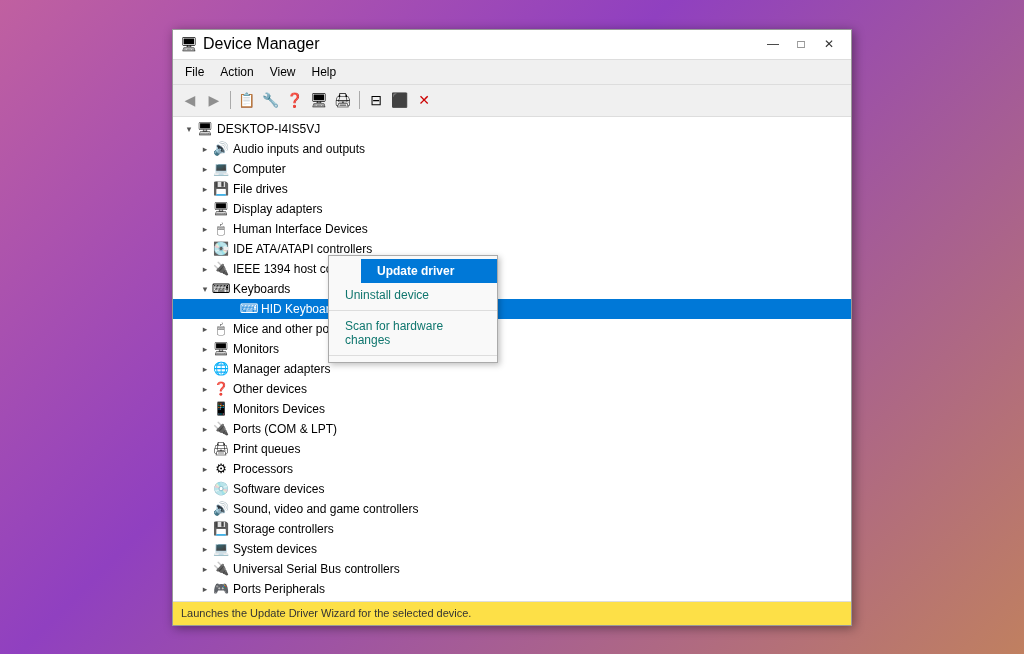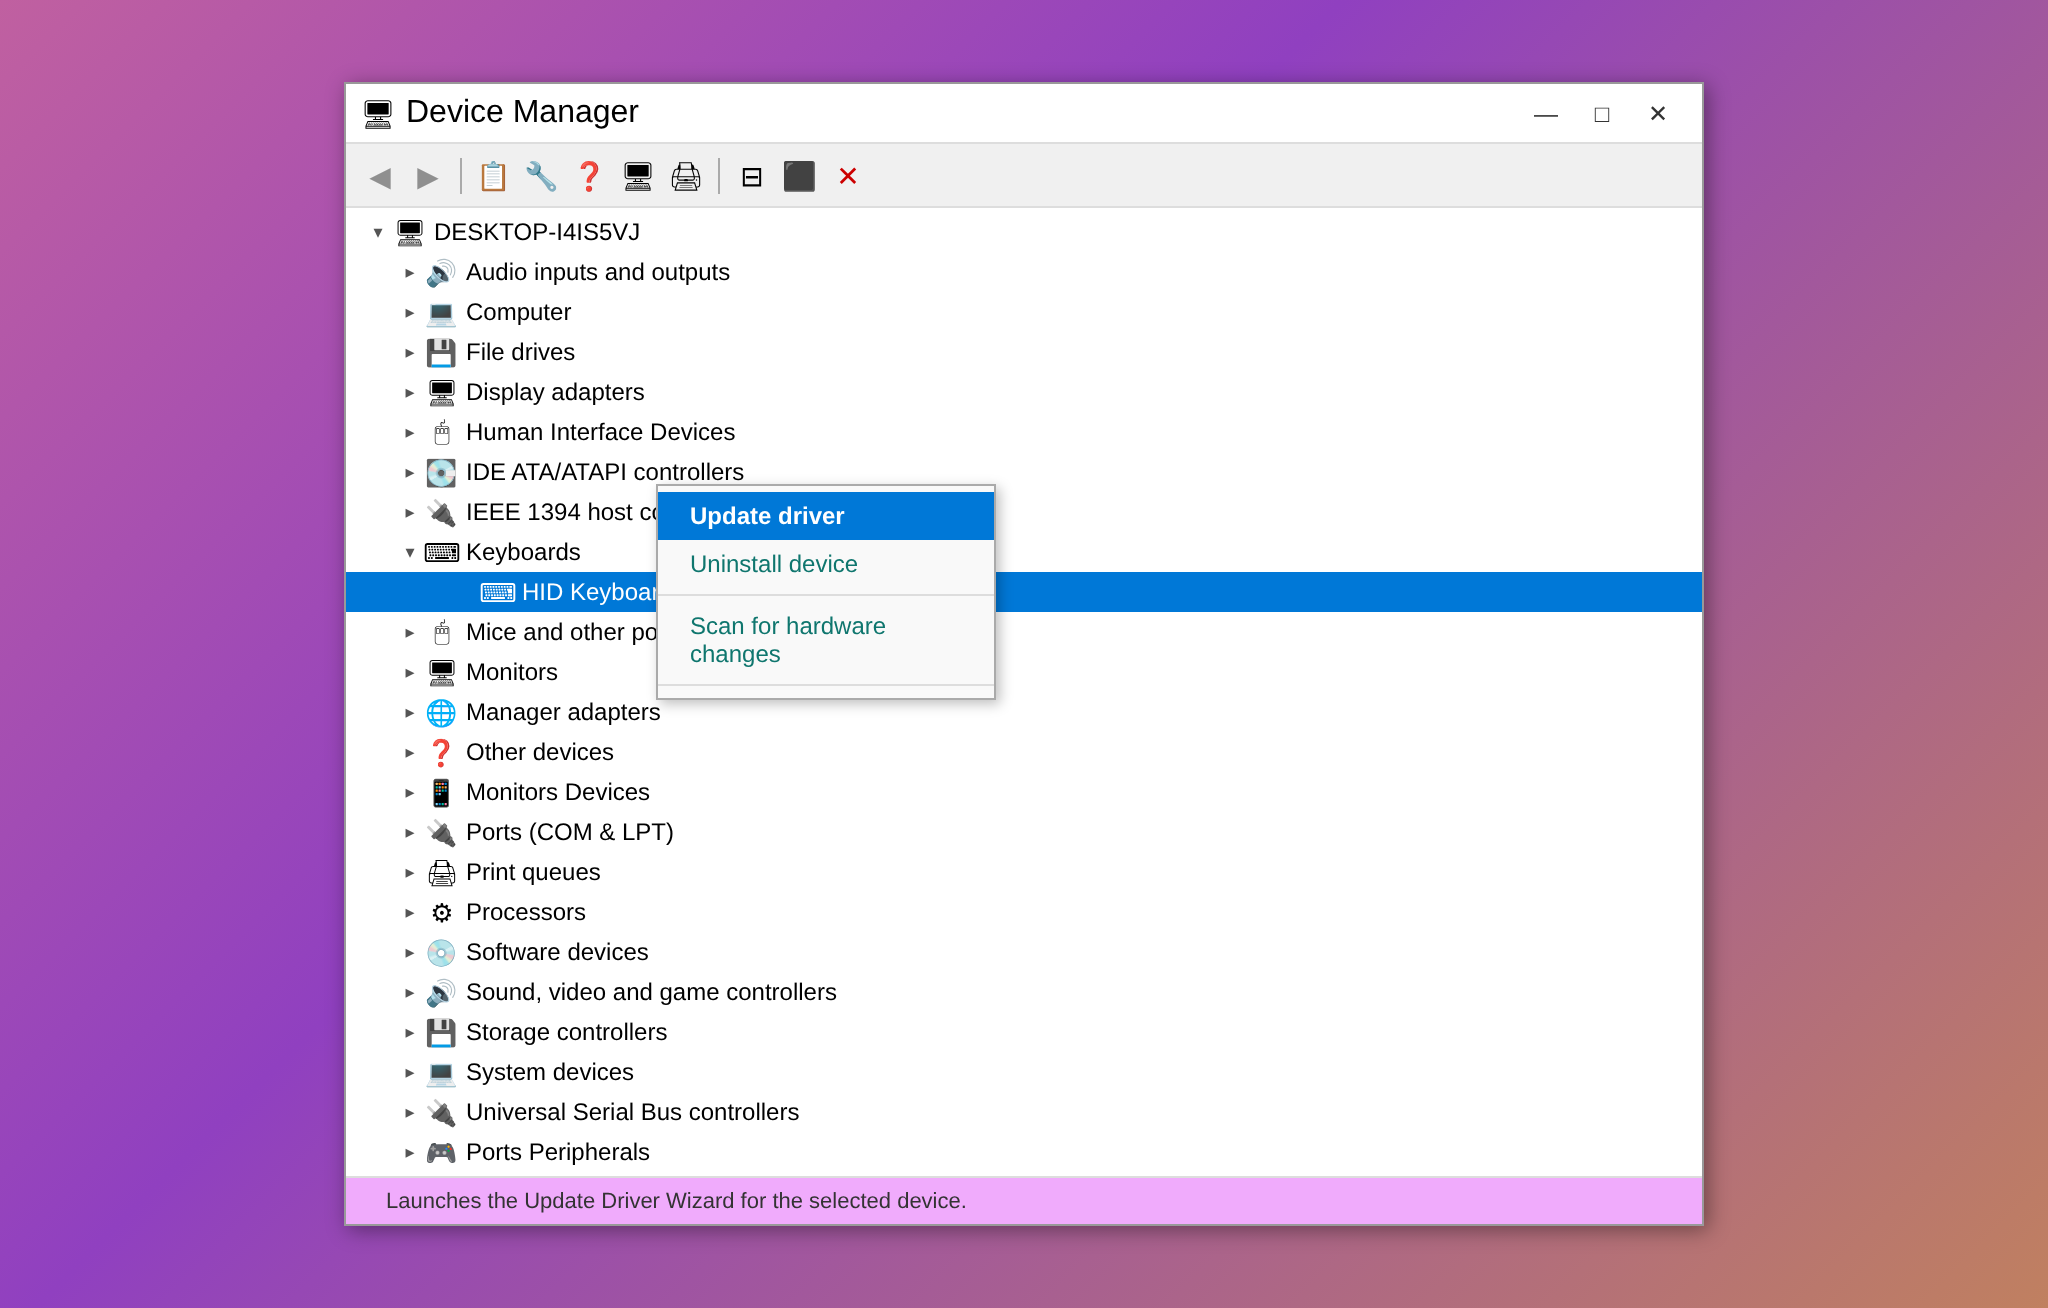--- a/index.html
+++ b/index.html
@@ -156,23 +156,23 @@
       align-items: center;
       justify-content: center;
       font-size: 13px;
       flex-shrink: 0;
     }
 
     .indent-1 { padding-left: 8px; }
     .indent-2 { padding-left: 24px; }
 
     .status-bar {
-      background: #f0abfc;
+      background: #fde047;
       border-top: 1px solid #ddd;
-      padding: 3px 20px;
+      padding: 3px 8px;
       font-size: 11px;
       color: #333;
       height: 24px;
       display: flex;
       align-items: center;
     }
 
     
     .context-menu {
       position: absolute;
@@ -188,20 +188,21 @@
     .ctx-item {
       padding: 5px 16px;
       font-size: 12px;
       cursor: pointer;
       color: #0f766e;
     }
     .ctx-item.active {
       background: #0078d7;
       color: #fff;
       font-weight: 600;
+      margin-left: 32px;
     }
     .ctx-sep {
       height: 1px;
       background: #ddd;
       margin: 3px 0;
     }
   </style>
 </head>
 <body>
 
@@ -212,20 +213,26 @@
       <span class="title-icon">🖥</span>
       <span class="title-text">Device Manager</span>
     </div>
     <div class="title-controls">
       <button class="title-btn">—</button>
       <button class="title-btn">□</button>
       <button class="title-btn close">✕</button>
     </div>
   </div>
 
+  <div class="menu-bar">
+    <div class="menu-item">File</div>
+    <div class="menu-item">Action</div>
+    <div class="menu-item">View</div>
+    <div class="menu-item">Help</div>
+  </div>
 
   <div class="toolbar">
     <div class="tb-btn disabled">◀</div>
     <div class="tb-btn disabled">▶</div>
     <div class="tb-sep"></div>
     <div class="tb-btn">📋</div>
     <div class="tb-btn">🔧</div>
     <div class="tb-btn">❓</div>
     <div class="tb-btn">🖥</div>
     <div class="tb-btn">🖨</div>

